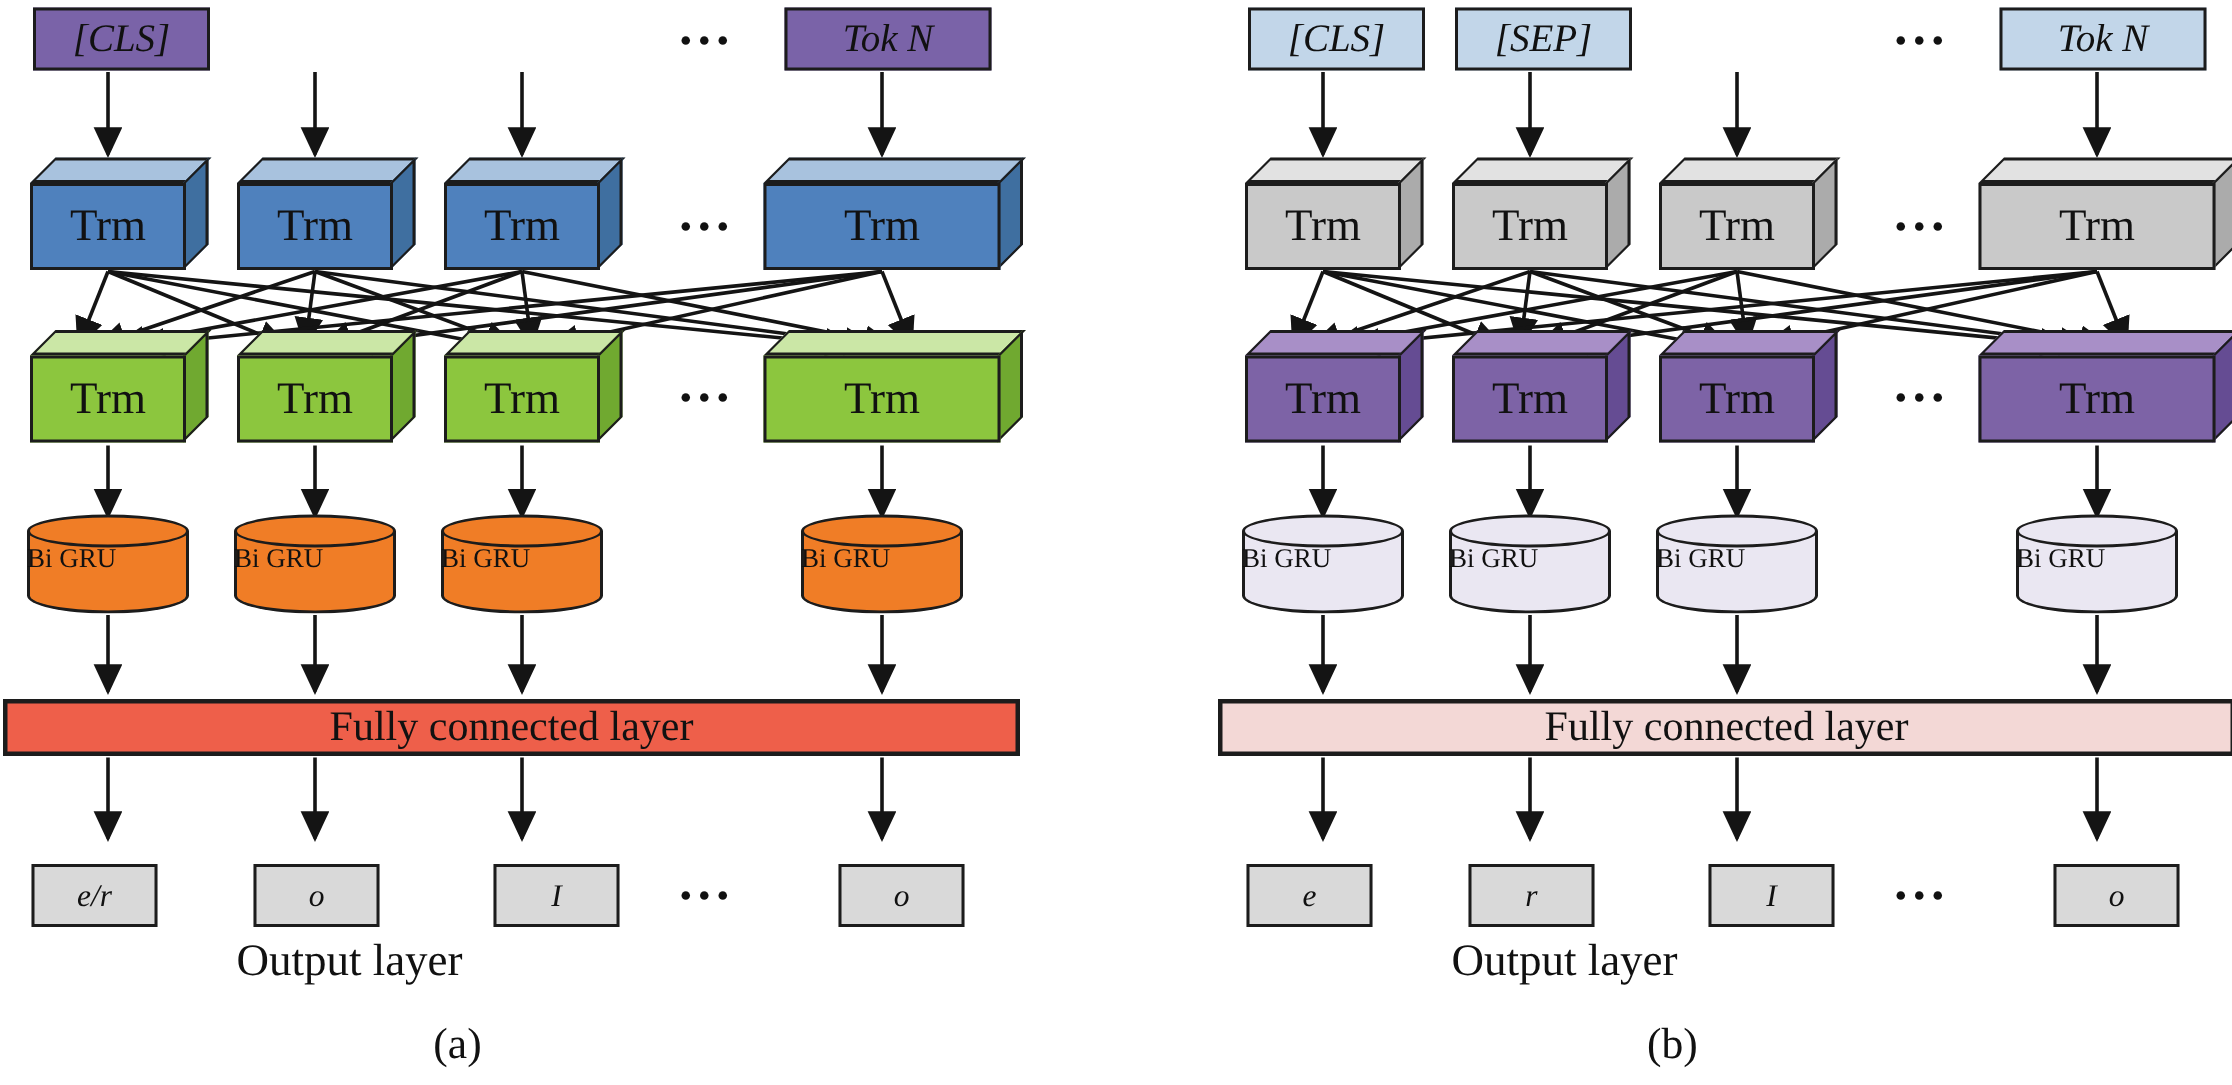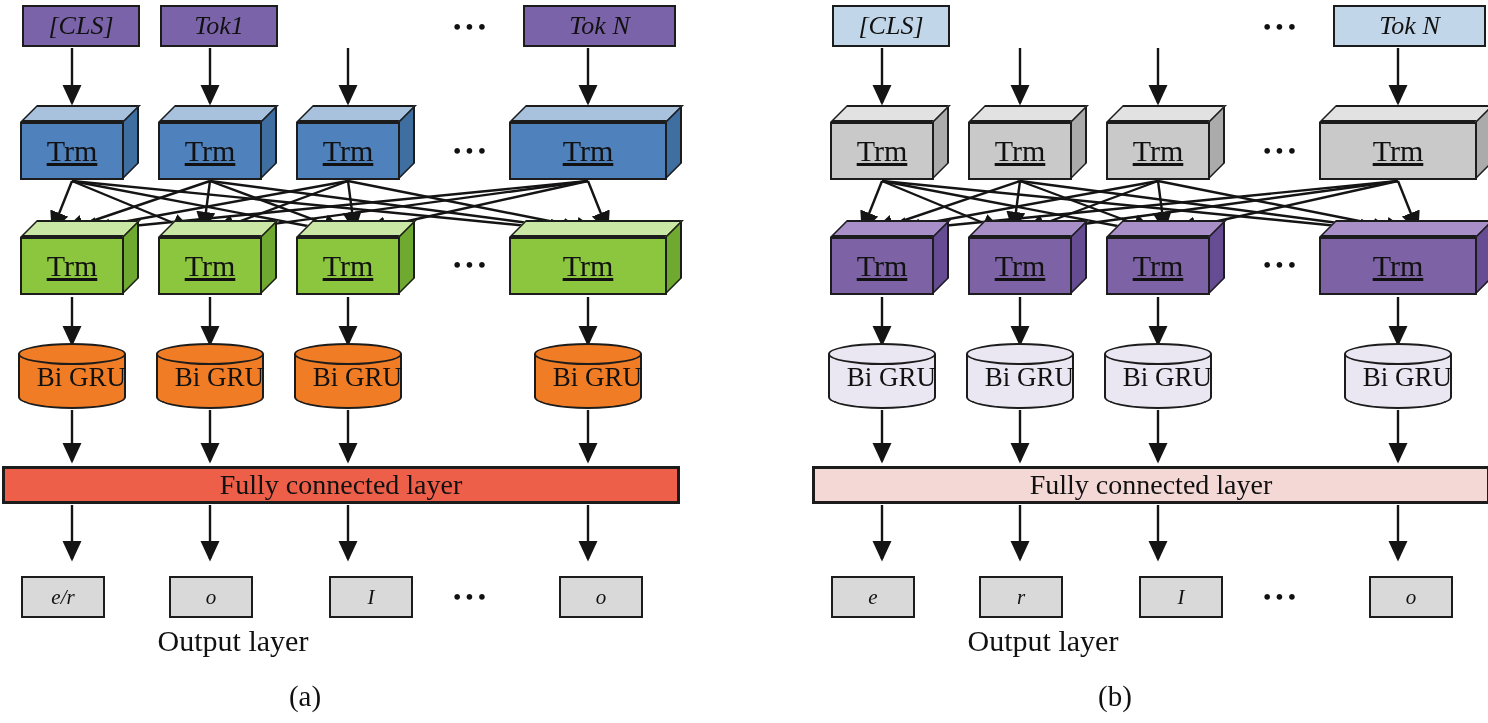--- a/index.html
+++ b/index.html
@@ -15,29 +15,29 @@
   svg.arrows { position:absolute; left:0; top:0; pointer-events:none; }
 
   
   .token {
     position:absolute; top:5px; height:42px; width:118px;
     background:var(--c-token); border:2.5px solid #1c1c1c;
     display:flex; align-items:center; justify-content:center;
     font-style:italic; font-size:26px;
   }
   .token.c0{left:22px} .token.c1{left:160px} .token.c2{left:298px}
-  .token.c3{left:523px; width:153px}
+  .token.c3{left:523px; width:138px}
 
   
   .trm { position:absolute; width:180px; height:75px; }
   .trm.r1 { top:105px; } .trm.r2 { top:220px; }
   .trm .front {
     position:absolute; top:17px; left:0; width:104px; height:58px;
     border:2.5px solid #1c1c1c;
-    display:flex; align-items:center; justify-content:center; font-size:30px;text-decoration:underline;
+    display:flex; align-items:center; justify-content:center; font-size:30px;
   }
   .trm .topf {
     position:absolute; top:0; left:0; width:104px; height:17px;
     border:2.5px solid #1c1c1c; transform:skewX(-45deg); transform-origin:0 100%;
   }
   .trm .sidef {
     position:absolute; top:17px; left:101.5px; width:17px; height:58px;
     border:2.5px solid #1c1c1c; transform:skewY(-45deg); transform-origin:0 0;
   }
   .trm.r1 .front{background:var(--c-t1f)} .trm.r1 .topf{background:var(--c-t1t)} .trm.r1 .sidef{background:var(--c-t1s)}
@@ -50,21 +50,21 @@
   .gru { position:absolute; top:343px; width:108px; height:66px; }
   .gru .cyl-body {
     position:absolute; top:11px; left:0; width:108px; height:55px;
     background:var(--c-gru); border:2.5px solid #1c1c1c; border-top:none;
     border-radius:0 0 54px 54px / 0 0 12px 12px;
   }
   .gru .cyl-top {
     position:absolute; top:0; left:0; width:108px; height:22px;
     background:var(--c-gru); border:2.5px solid #1c1c1c; border-radius:50%;
   }
-  .gru .lbl { position:absolute; top:19px; left:0; width:100%; text-align:right; font-size:27px; }
+  .gru .lbl { position:absolute; top:19px; left:0; width:100%; text-align:left; font-size:18px; }
   .gru.c0{left:18px} .gru.c1{left:156px} .gru.c2{left:294px} .gru.c3{left:534px}
 
   
   .fc {
     position:absolute; left:2px; top:466px; width:678px; height:38px;
     background:var(--c-fc); border:3px solid #1c1c1c;
     display:flex; align-items:center; justify-content:center; font-size:28px;text-align:center;
   }
 
   
@@ -122,21 +122,20 @@
       <line x1="348" y1="181" x2="216.5" y2="230" stroke="#141414" stroke-width="2.4" marker-end="url(#ah0)"></line>
       <line x1="348" y1="181" x2="354.5" y2="230" stroke="#141414" stroke-width="2.4" marker-end="url(#ah0)"></line>
       <line x1="348" y1="181" x2="594.5" y2="230" stroke="#141414" stroke-width="2.4" marker-end="url(#ah0)"></line>
       <line x1="588" y1="181" x2="91.5" y2="230" stroke="#141414" stroke-width="2.4" marker-end="url(#ah0)"></line>
       <line x1="588" y1="181" x2="229.5" y2="230" stroke="#141414" stroke-width="2.4" marker-end="url(#ah0)"></line>
       <line x1="588" y1="181" x2="367.5" y2="230" stroke="#141414" stroke-width="2.4" marker-end="url(#ah0)"></line>
       <line x1="588" y1="181" x2="607.5" y2="230" stroke="#141414" stroke-width="2.4" marker-end="url(#ah0)"></line>
     </svg>
 
   <div class="token c0">[CLS]</div>
-  <div class="token c1">Tok1</div>
   <div class="dots d-tok">•••</div>
   <div class="token c3">Tok N</div>
 
   <div class="trm r1 c0">
       <div class="topf"></div>
       <div class="sidef"></div>
       <div class="front">Trm</div>
     </div>
   <div class="trm r1 c1">
       <div class="topf"></div>
@@ -245,20 +244,21 @@
       <line x1="348" y1="181" x2="216.5" y2="230" stroke="#141414" stroke-width="2.4" marker-end="url(#ah1)"></line>
       <line x1="348" y1="181" x2="354.5" y2="230" stroke="#141414" stroke-width="2.4" marker-end="url(#ah1)"></line>
       <line x1="348" y1="181" x2="594.5" y2="230" stroke="#141414" stroke-width="2.4" marker-end="url(#ah1)"></line>
       <line x1="588" y1="181" x2="91.5" y2="230" stroke="#141414" stroke-width="2.4" marker-end="url(#ah1)"></line>
       <line x1="588" y1="181" x2="229.5" y2="230" stroke="#141414" stroke-width="2.4" marker-end="url(#ah1)"></line>
       <line x1="588" y1="181" x2="367.5" y2="230" stroke="#141414" stroke-width="2.4" marker-end="url(#ah1)"></line>
       <line x1="588" y1="181" x2="607.5" y2="230" stroke="#141414" stroke-width="2.4" marker-end="url(#ah1)"></line>
     </svg>
 
   <div class="token c0">[CLS]</div>
+  <div class="token c1">[SEP]</div>
   <div class="dots d-tok">•••</div>
   <div class="token c3">Tok N</div>
 
   <div class="trm r1 c0">
       <div class="topf"></div>
       <div class="sidef"></div>
       <div class="front">Trm</div>
     </div>
   <div class="trm r1 c1">
       <div class="topf"></div>

